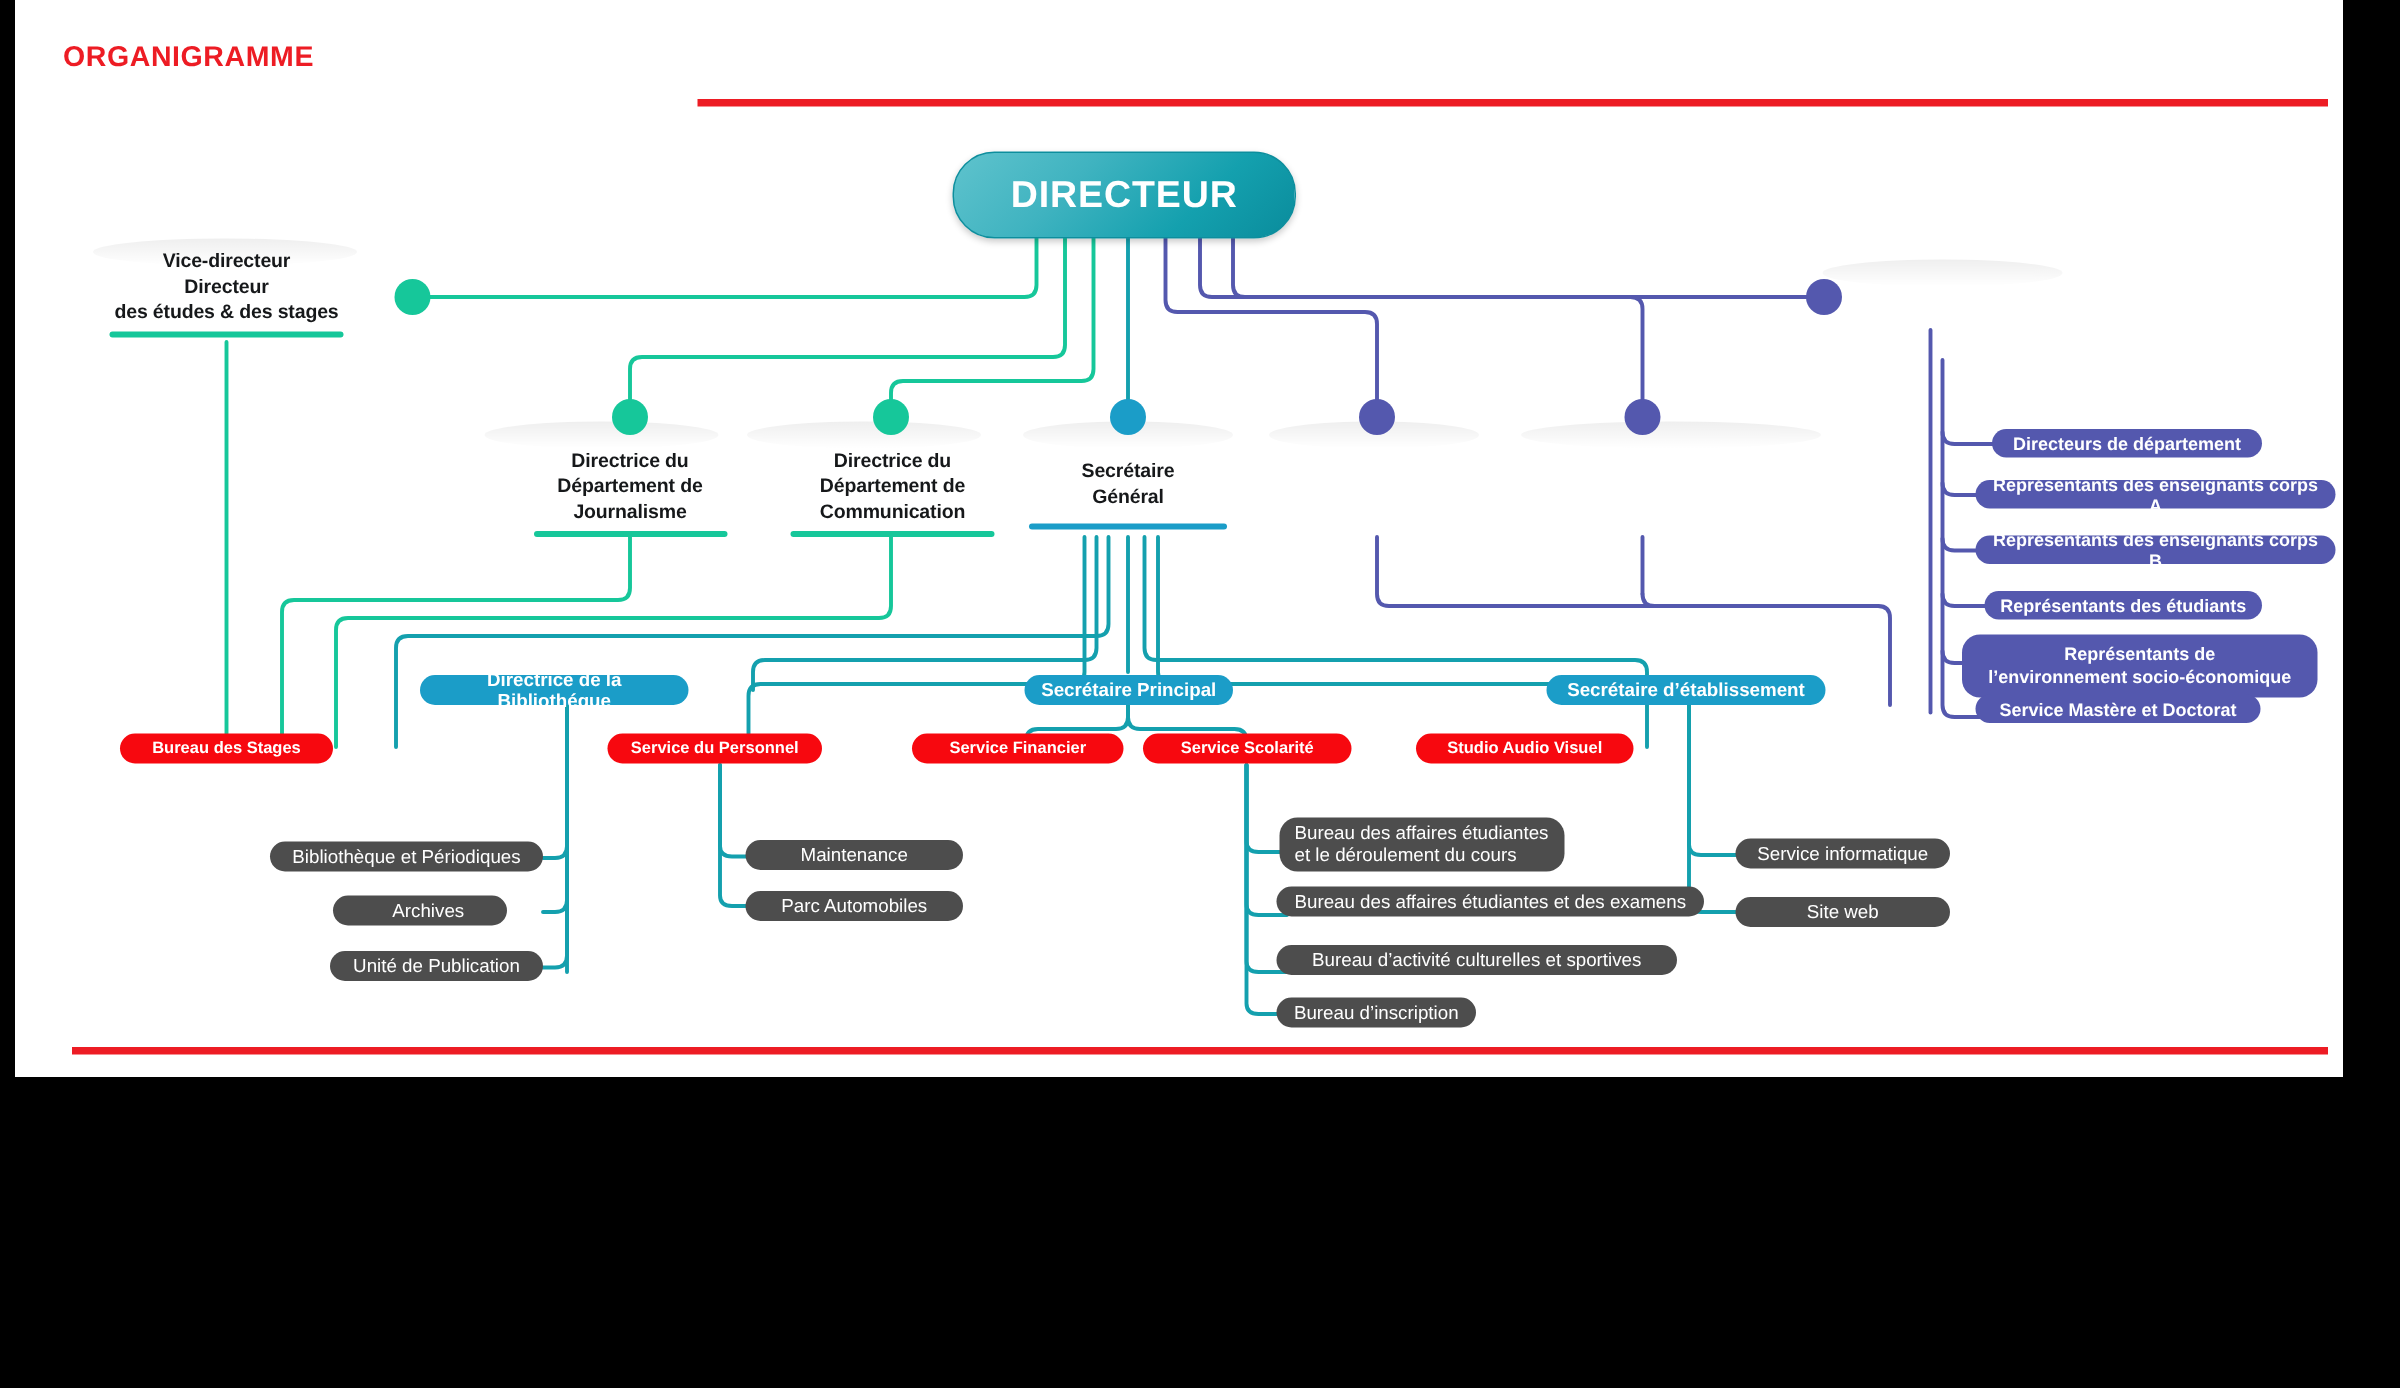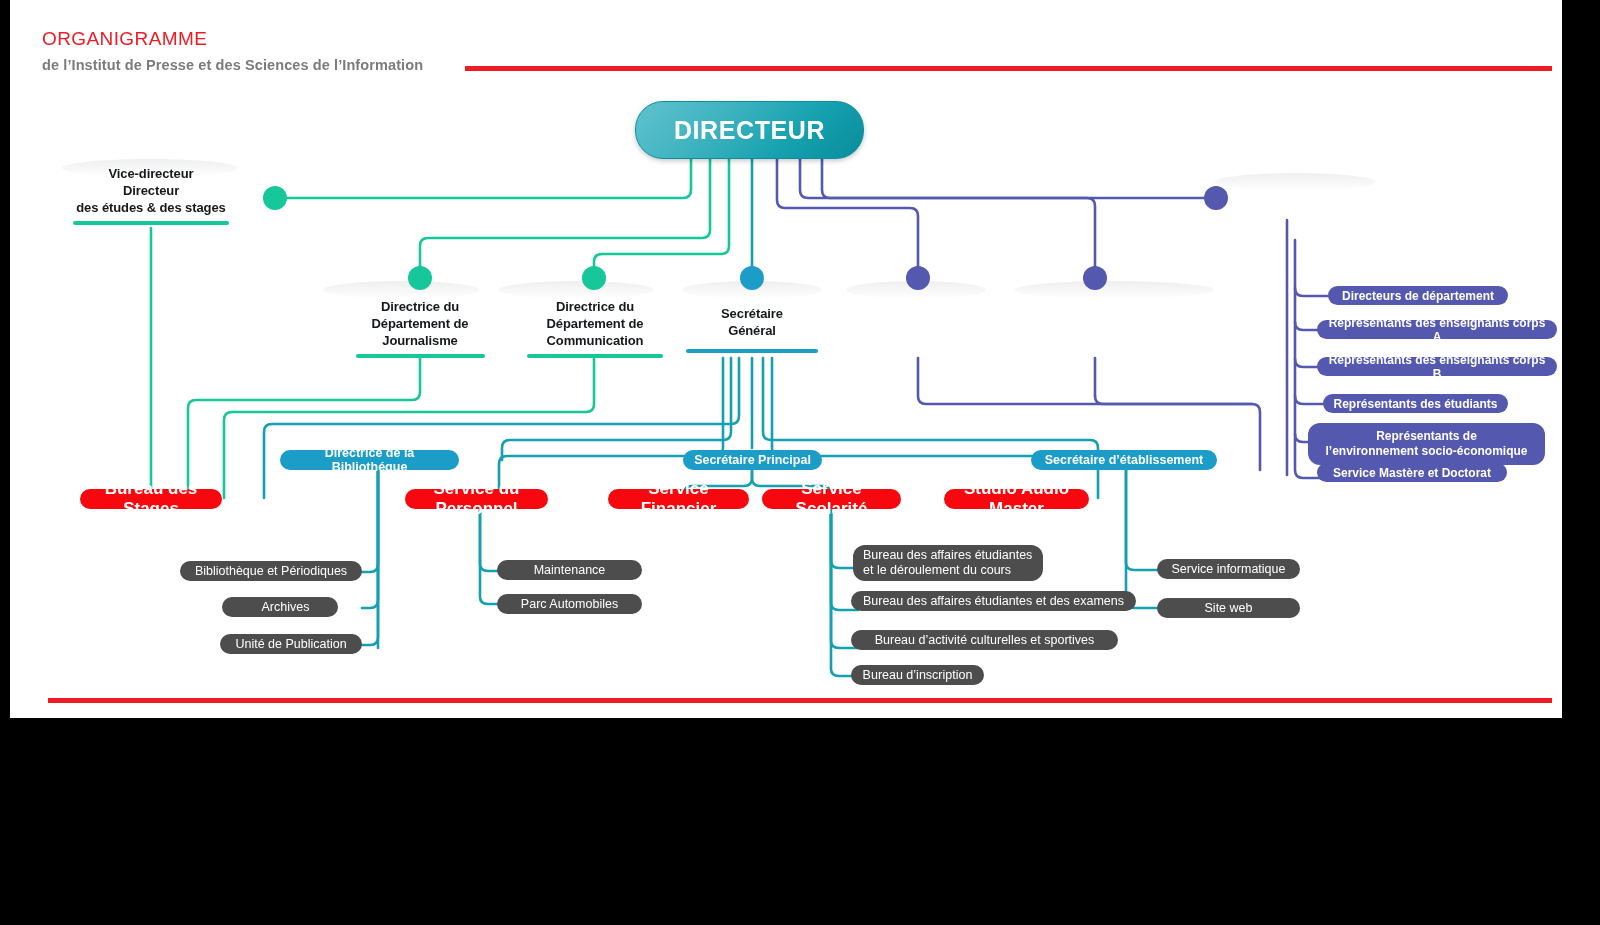--- a/index.html
+++ b/index.html
@@ -5,21 +5,21 @@
 <style>
   html,body{margin:0;padding:0;background:#000;}
   body{width:1600px;height:925px;font-family:"Liberation Sans",sans-serif;overflow:hidden;}
 
   #page{position:relative;width:1600px;height:925px;background:#000;}
 
   
   #sheet{position:absolute;left:10px;top:0;width:1552px;height:718px;background:#fff;overflow:hidden;}
 
   
-  #hdr-title{position:absolute;left:32px;top:28px;font-size:19px;font-weight:normal;color:#ed1c24;letter-spacing:.4px;}
+  #hdr-title{position:absolute;left:32px;top:28px;font-size:19px;font-weight:bold;color:#ed1c24;letter-spacing:.4px;}
   #hdr-sub{position:absolute;left:32px;top:57px;font-size:14.5px;font-weight:bold;color:#7b7b7b;letter-spacing:.1px;}
   #hdr-rule{position:absolute;left:455px;top:66px;width:1087px;height:5px;background:#ed1c24;}
   #foot-rule{position:absolute;left:38px;top:698px;width:1504px;height:5px;background:#ed1c24;}
 
   
   #wires{position:absolute;left:0;top:0;width:1552px;height:718px;}
 
   
   .tnode{position:absolute;text-align:center;}
   .tnode .tl{font-size:13px;font-weight:bold;color:#16181a;line-height:17px;letter-spacing:-.1px;}
@@ -28,35 +28,34 @@
   
   #directeur{position:absolute;left:625px;top:101px;width:227px;height:56px;border-radius:28px;
     background:linear-gradient(135deg,#5fc3cd 0%,#3fb3c0 35%,#14a0ae 70%,#0a8c9c 100%);
     border:1px solid #0d8e9d;box-shadow:0 2px 5px rgba(0,0,0,.22);
     display:flex;align-items:center;justify-content:center;}
   #directeur span{color:#fff;font-size:25px;font-weight:bold;letter-spacing:.6px;}
 
   
   .pill{position:absolute;border-radius:12px;display:flex;align-items:center;justify-content:center;
         text-align:center;color:#fff;box-sizing:border-box;padding:0 10px;}
-  .pill.red{background:#f7080f;font-size:17px;font-weight:bold;height:20px;border-radius:10px;}
+  .pill.red{background:#f7080f;font-size:11px;font-weight:bold;height:20px;border-radius:10px;}
   .pill.cyan{background:#1b9dc8;font-size:12.5px;font-weight:bold;height:20px;border-radius:10px;}
   .pill.gray{background:#4d4d4d;font-size:12.5px;height:20px;border-radius:10px;}
   .pill.gray.tall{height:36px;border-radius:12px;line-height:15px;}
   .pill.purple{background:#5458ae;font-size:12px;font-weight:bold;height:19px;border-radius:10px;}
   .pill.purple.tall{height:42px;border-radius:12px;line-height:15px;font-weight:bold;}
 </style>
 </head>
 <body>
 
 <div id="page">
   <div id="sheet">
 
     <div id="hdr-title">ORGANIGRAMME</div>
-    <div id="hdr-sub">de l’Institut de Presse et des Sciences de l’Information</div>
     <div id="hdr-rule"></div>
     <div id="foot-rule"></div>
 
     <svg id="wires" viewBox="0 0 1552 718">
       <defs>
         <linearGradient id="gshadow" x1="0" y1="0" x2="0" y2="1">
           <stop offset="0%" stop-color="rgba(0,0,0,0.13)"></stop>
           <stop offset="100%" stop-color="rgba(0,0,0,0)"></stop>
         </linearGradient>
       </defs>
@@ -220,21 +219,21 @@
     <div class="pill red" style="left:395px;top:489px;width:143px;">
       <span>Service du Personnel</span>
     </div>
     <div class="pill red" style="left:598px;top:489px;width:141px;">
       <span>Service Financier</span>
     </div>
     <div class="pill red" style="left:752px;top:489px;width:139px;">
       <span>Service Scolarité</span>
     </div>
     <div class="pill red" style="left:934px;top:489px;width:145px;">
-      <span>Studio Audio Master</span>
+      <span>Studio Audio Visuel</span>
     </div>
 
     <div class="pill gray" style="left:170px;top:561px;width:182px;">
       <span>Bibliothèque et Périodiques</span>
     </div>
     <div class="pill gray" style="left:212px;top:597px;width:116px;padding-left:21px;">
       <span>Archives</span>
     </div>
     <div class="pill gray" style="left:210px;top:634px;width:142px;">
       <span>Unité de Publication</span>

